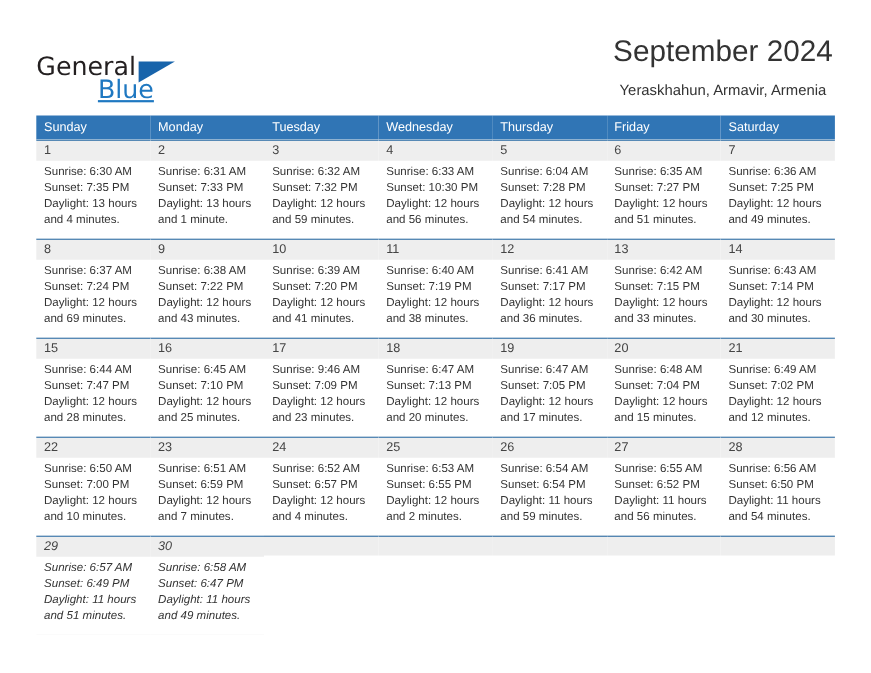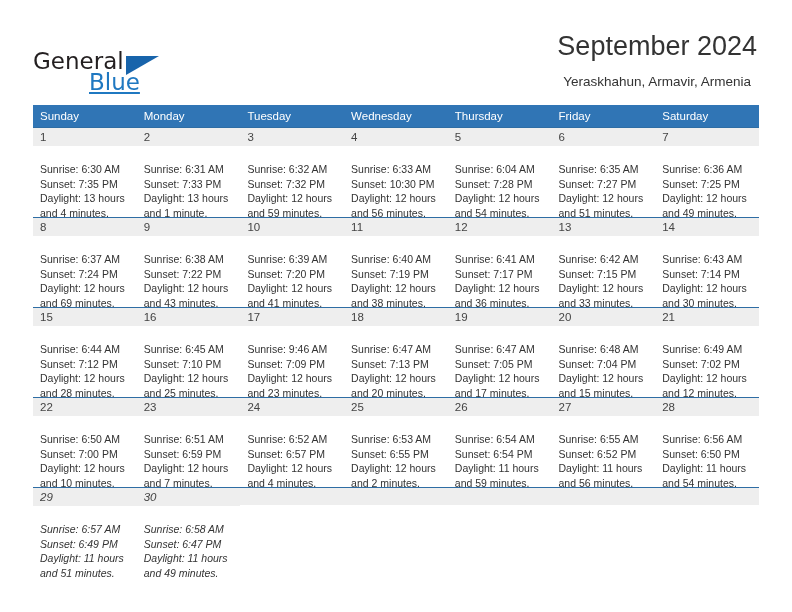--- a/index.html
+++ b/index.html
@@ -128,21 +128,21 @@
     font-size: 11.5px;
     color: #444444;
     line-height: 18px;
     height: 18px;
     padding-left: 1px;
   }
   .info {
     font-size: 10.5px;
     color: #333333;
     line-height: 14.6px;
-    padding-top: 16px;
+    padding-top: 3px;
     padding-left: 1px;
   }
   .info div {
     white-space: nowrap;
   }
   .last-row td { height: 90px; font-style: italic; }
 </style>
 </head>
 <body>
 
@@ -336,21 +336,21 @@
             </div>
           </td>
       </tr>
 
       <tr>
         <td>
             <div class="cell-inner">
               <div class="daynum">15</div>
               <div class="info">
                 <div>Sunrise: 6:44 AM</div>
-                <div>Sunset: 7:12 PM</div>
+                <div>Sunset: 7:47 PM</div>
                 <div>Daylight: 12 hours</div>
                 <div>and 28 minutes.</div>
               </div>
             </div>
           </td>
         <td>
             <div class="cell-inner">
               <div class="daynum">16</div>
               <div class="info">
                 <div>Sunrise: 6:45 AM</div>

